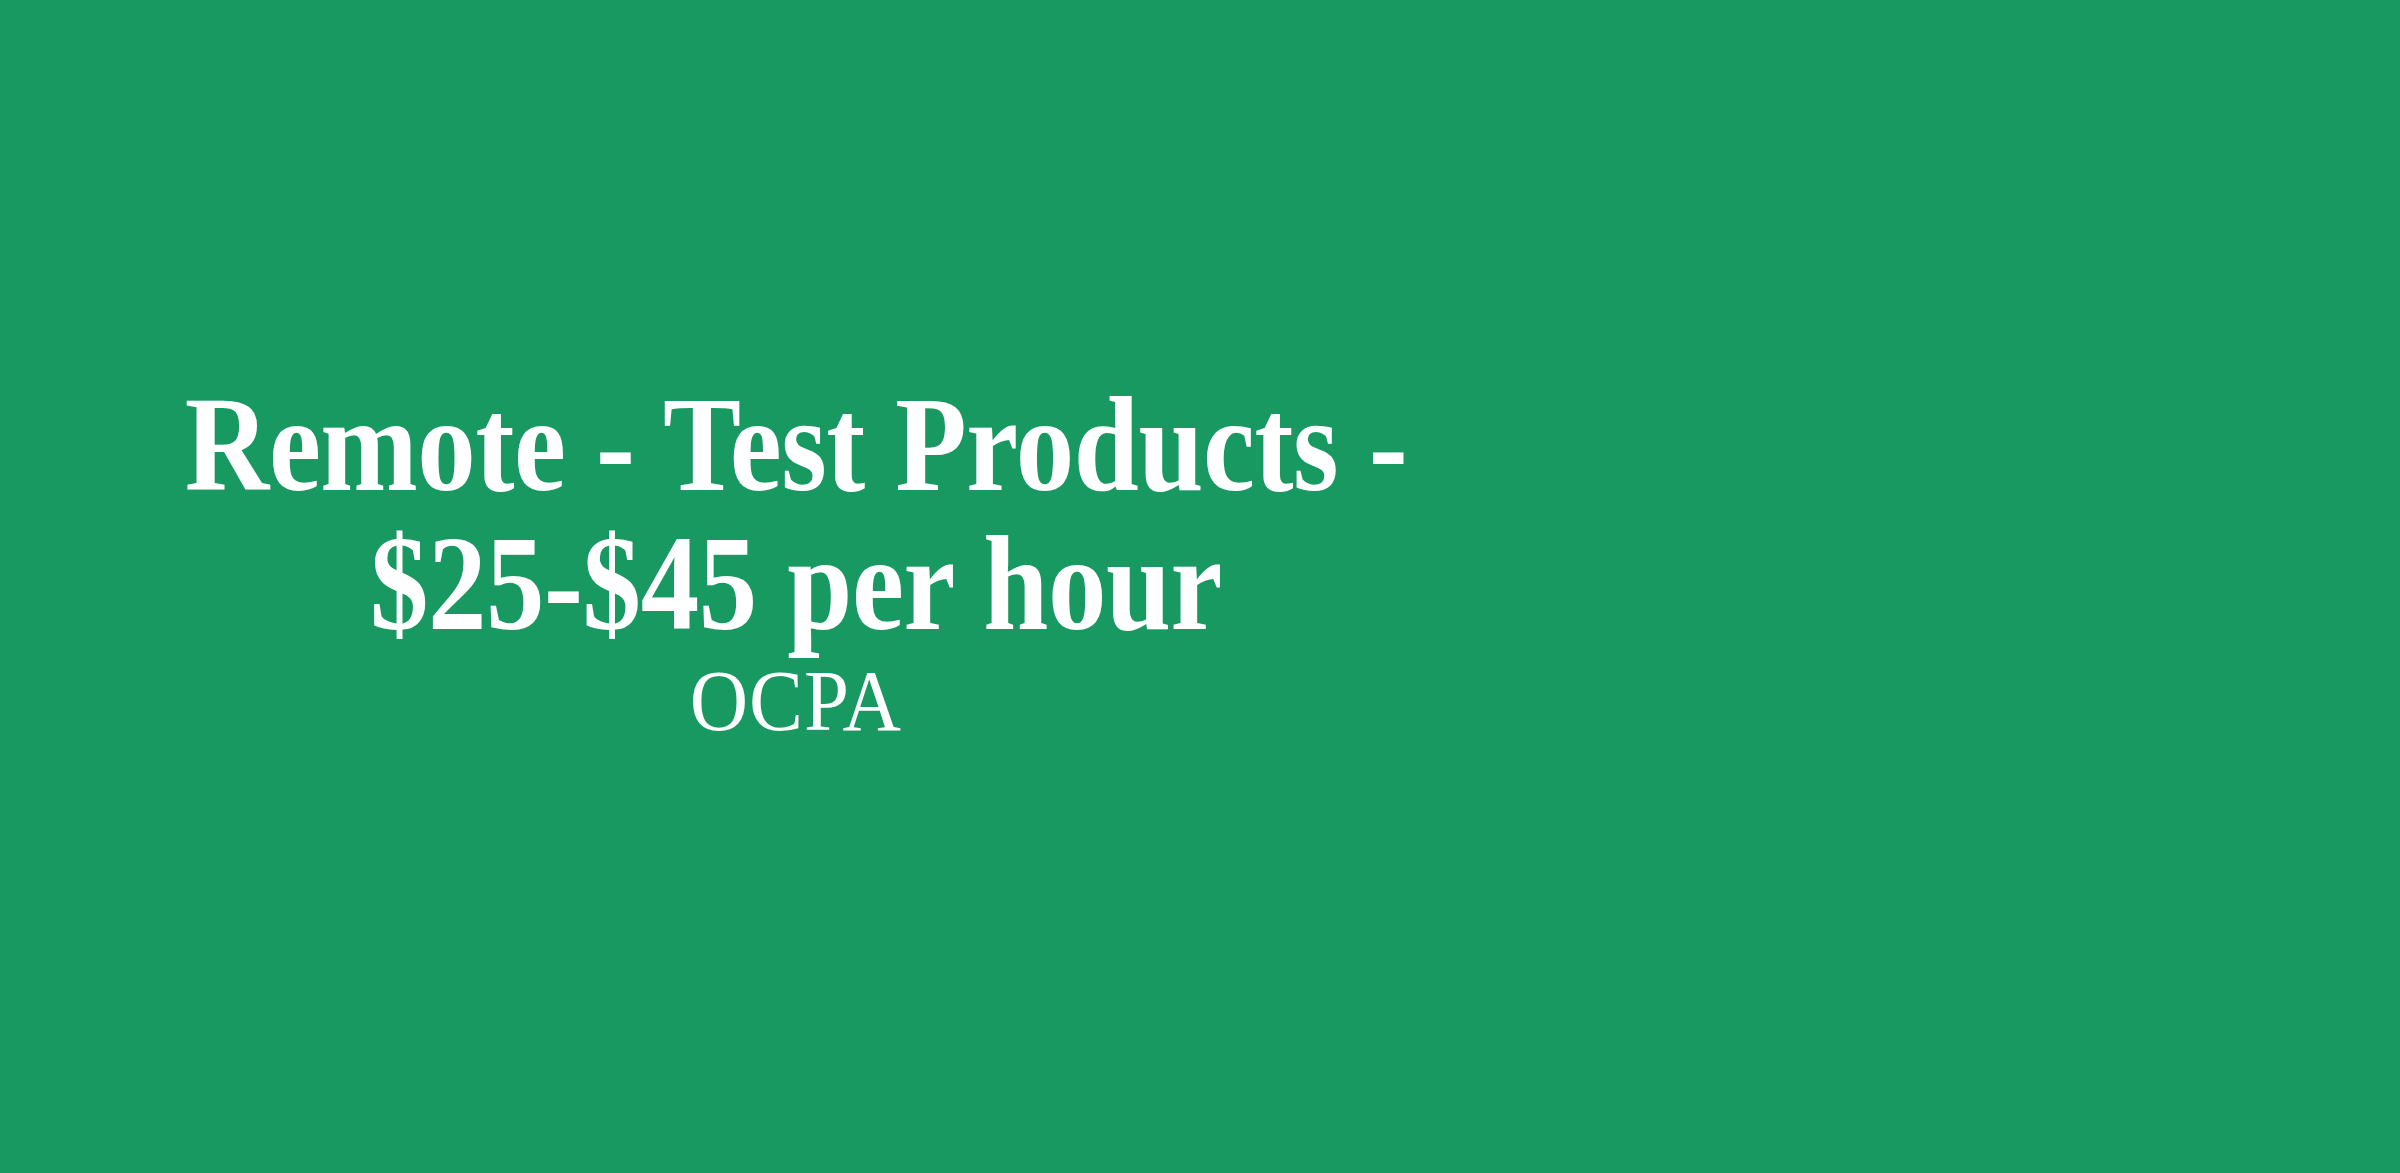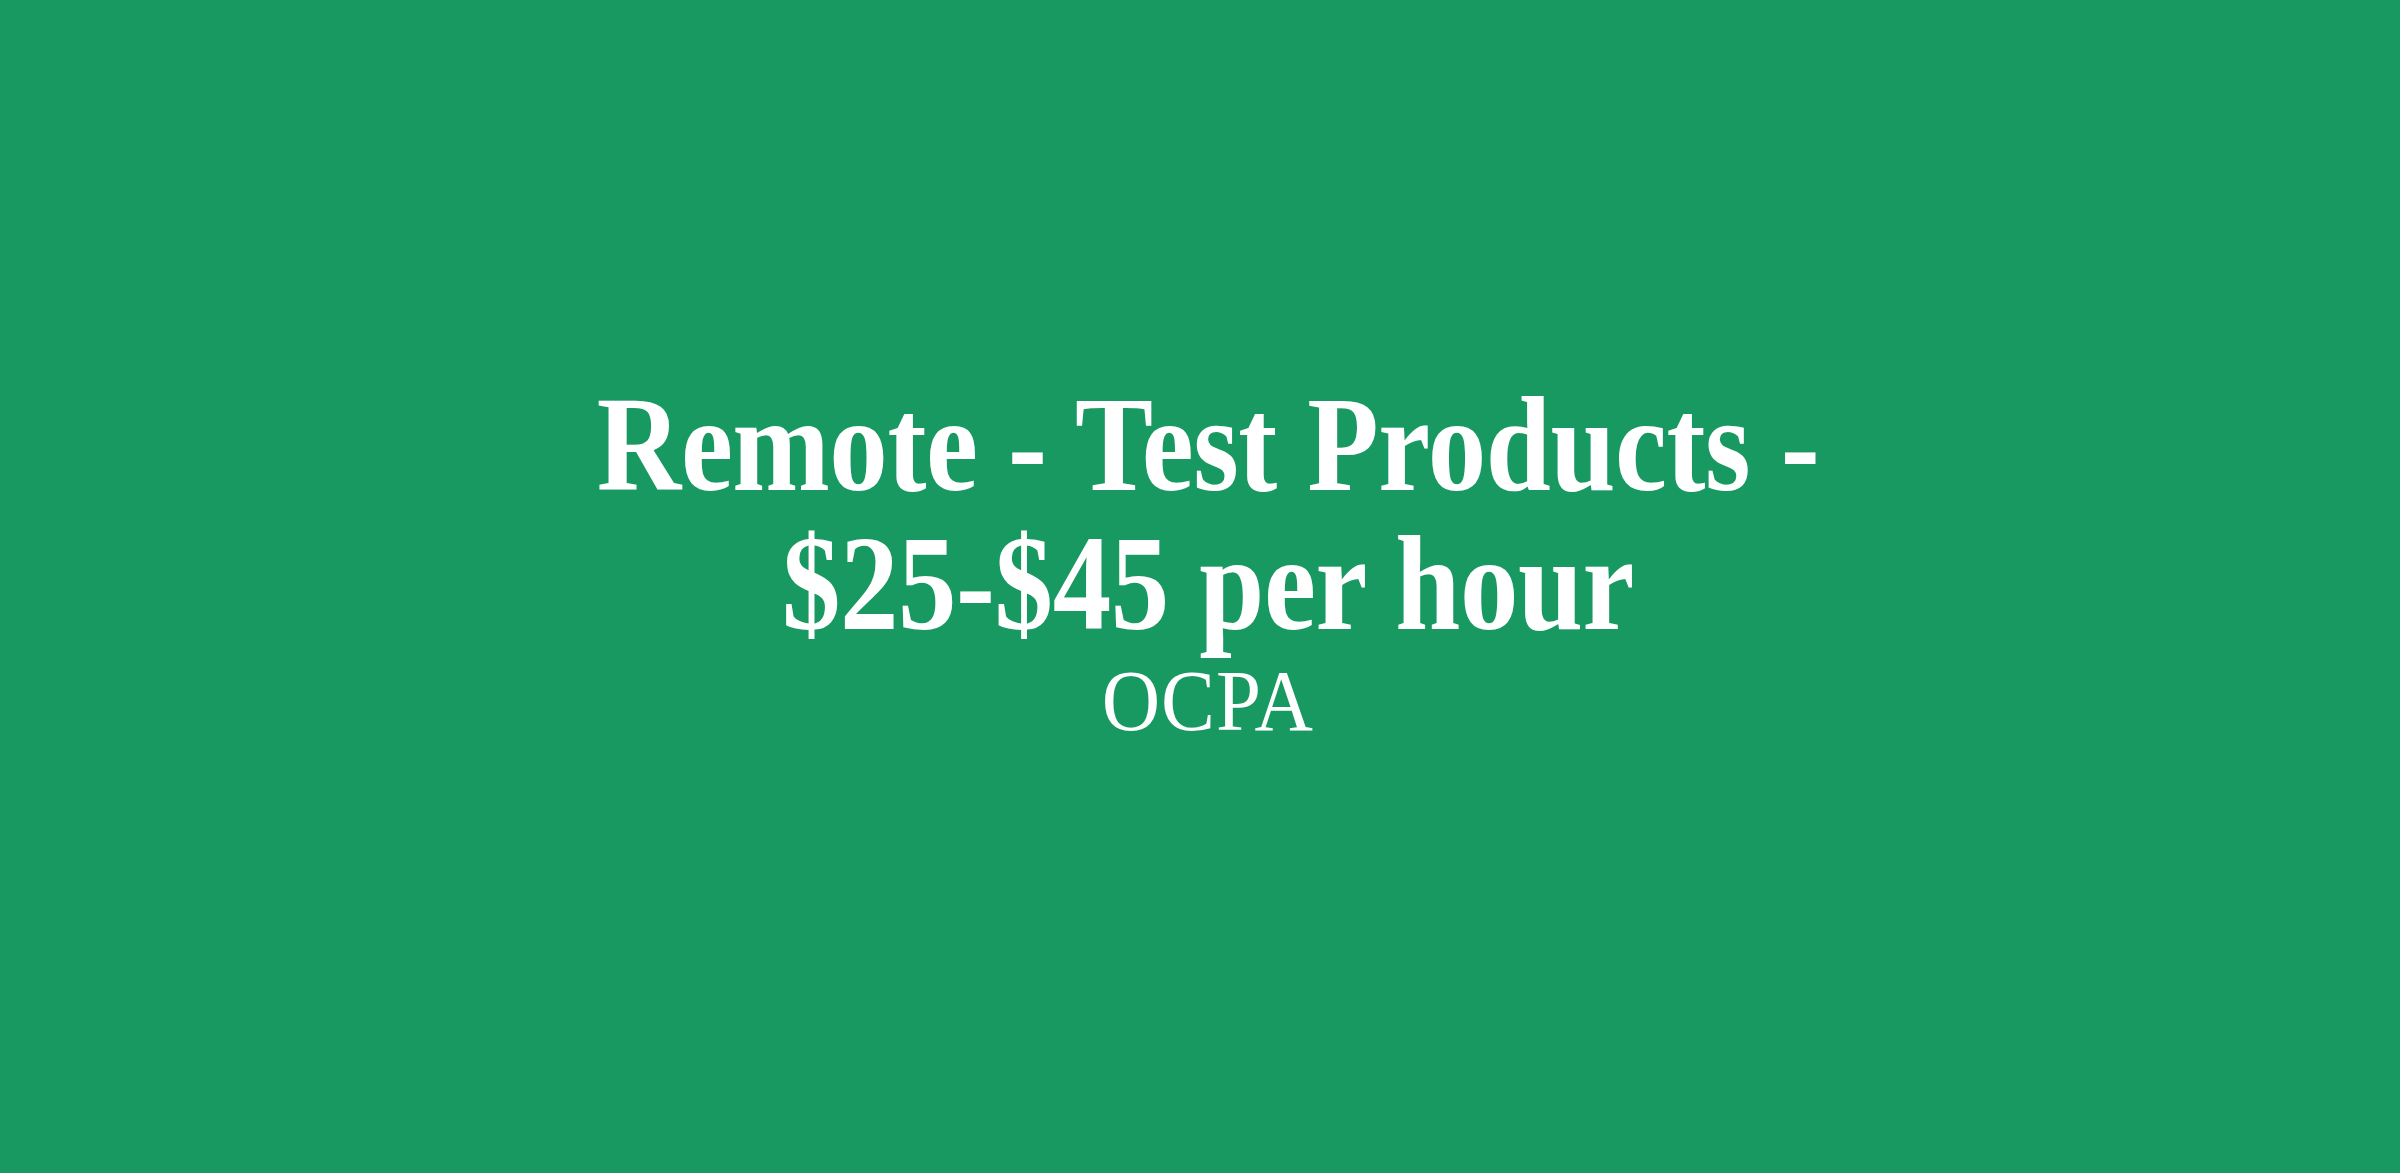--- a/index.html
+++ b/index.html
@@ -15,21 +15,21 @@
   }
 
   #card {
     position: relative;
     width: 2400px;
     height: 1173px;
     box-sizing: border-box;
     background: #179961;
     display: flex;
     flex-direction: column;
-    align-items: center;
+    align-items: flex-start;
     justify-content: center;
     text-align: center;
     padding-left: 16px;
   }
 
   
   #text-block {
     position: relative;
     top: -27px;
     width: 1560px;

